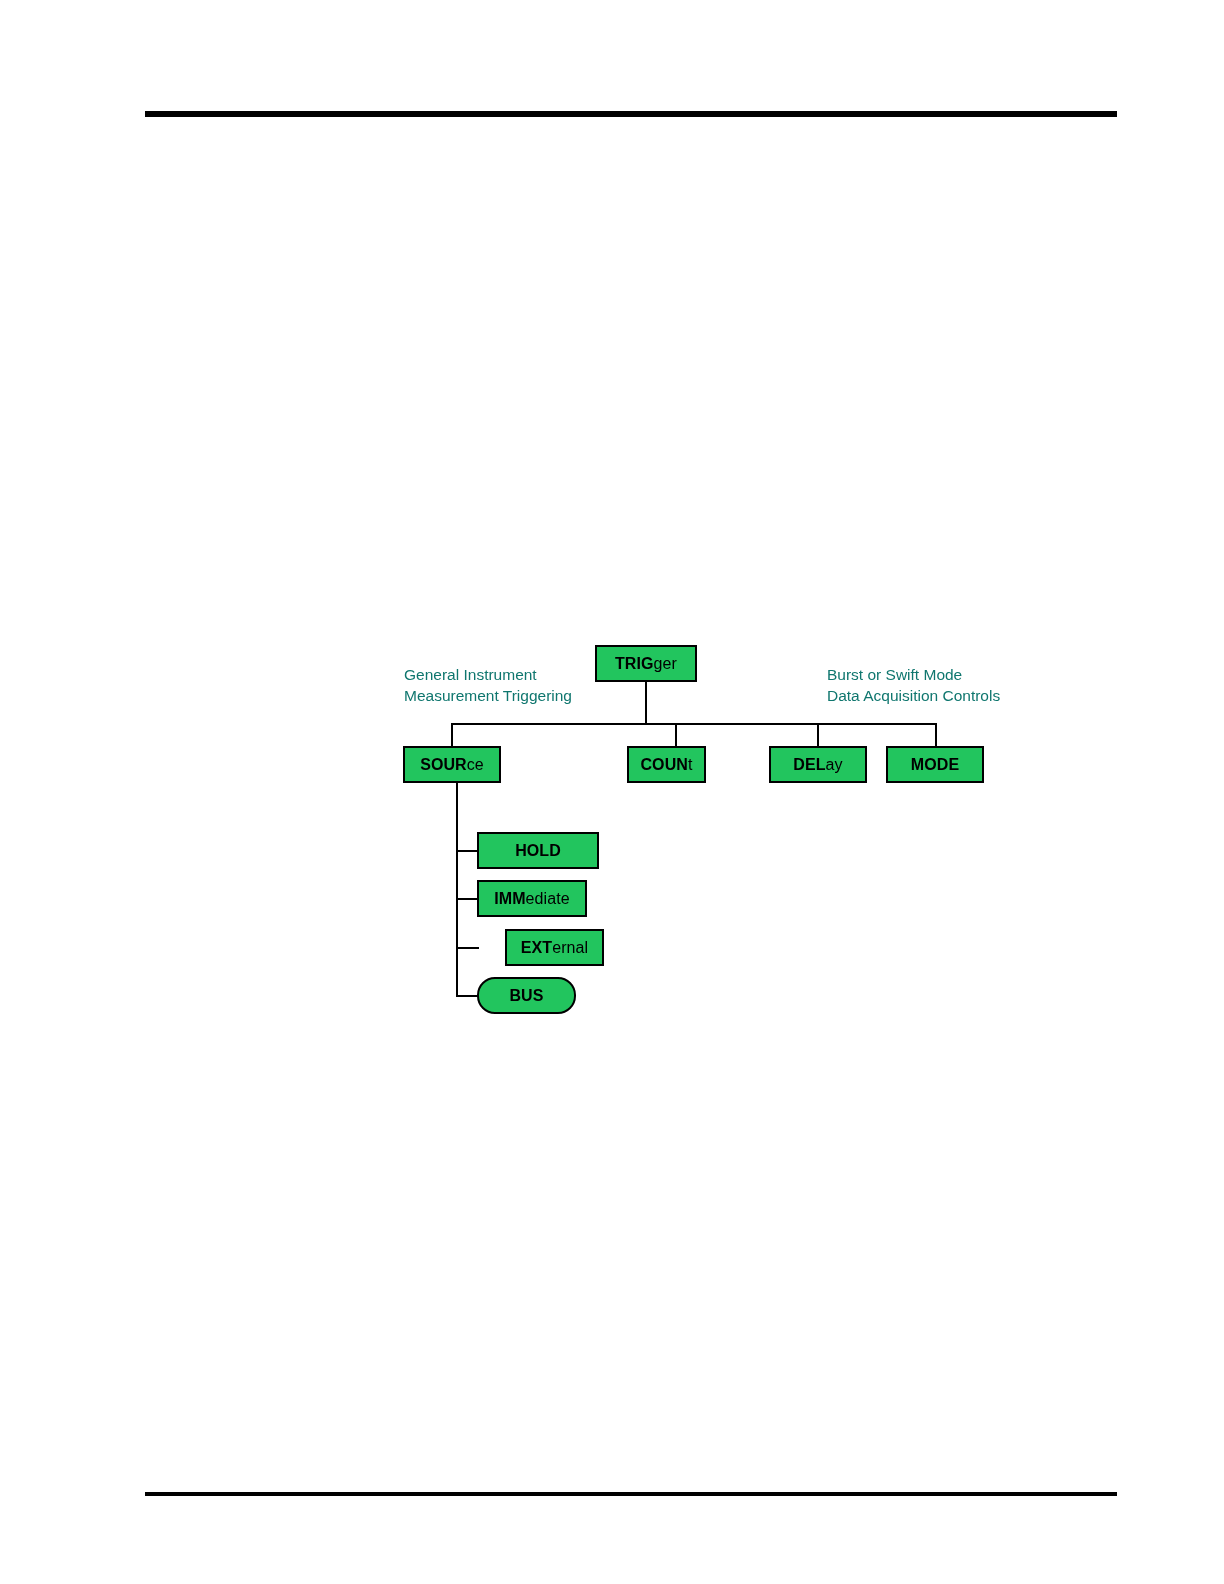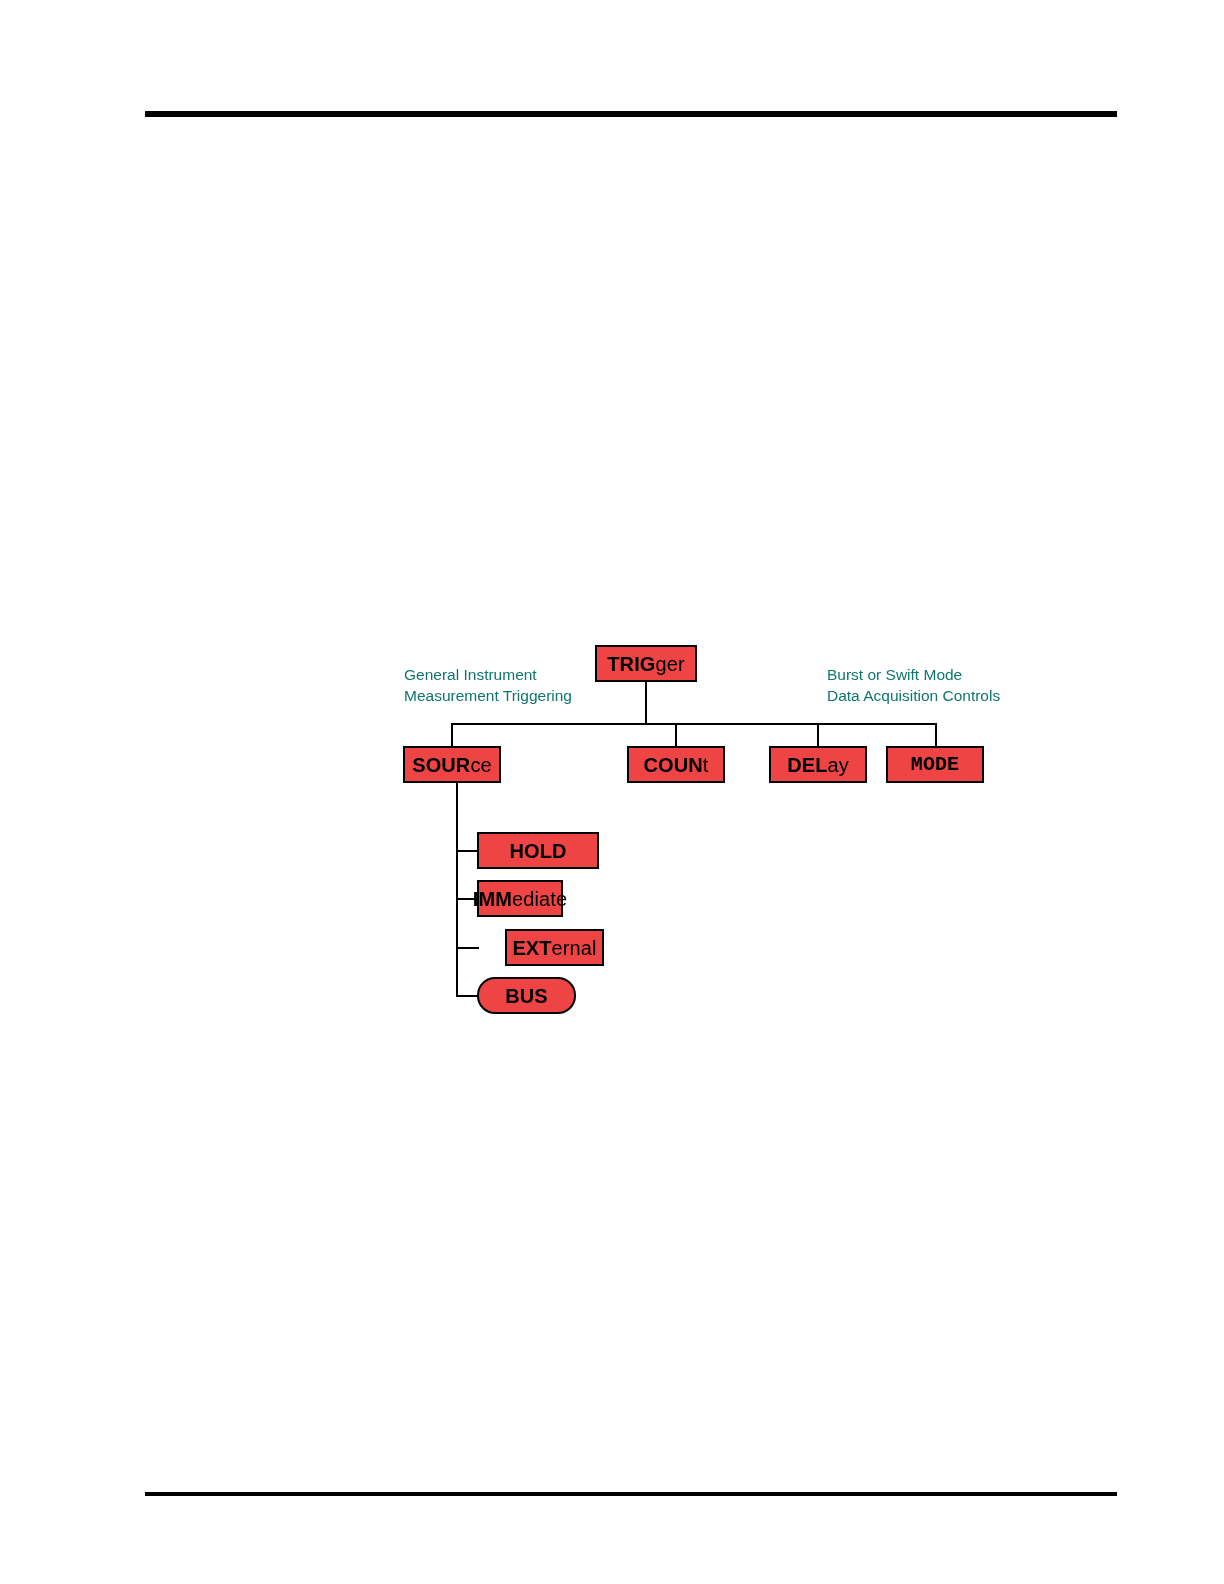--- a/index.html
+++ b/index.html
@@ -49,57 +49,57 @@
     top: 0;
     width: 1224px;
     height: 1584px;
   }
 
   
   .node {
     position: absolute;
     box-sizing: border-box;
     border: 2px solid #000000;
-    background: #ef4444;
+    background: #22c55e;
     display: flex;
     align-items: center;
     justify-content: center;
-    font-size: 20px;
+    font-size: 16px;
     line-height: 1;
     letter-spacing: 0.1px;
     white-space: nowrap;
   }
   .node .short {
     font-weight: bold;
   }
   .node .rest {
     font-weight: normal;
   }
 
   
   .node-trigger {
     left: 595px;  top: 645px;  width: 102px; height: 37px;
   }
   .node-source {
     left: 403px;  top: 746px;  width: 98px;  height: 37px;
   }
   .node-count {
-    left: 627px;  top: 746px;  width: 98px;  height: 37px;
+    left: 627px;  top: 746px;  width: 79px;  height: 37px;
   }
   .node-delay {
     left: 769px;  top: 746px;  width: 98px;  height: 37px;
   }
   .node-mode {
-    left: 886px;  top: 746px;  width: 98px;  height: 37px; font-family: Liberation Mono, monospace;
+    left: 886px;  top: 746px;  width: 98px;  height: 37px;
   }
   .node-hold {
     left: 477px;  top: 832px;  width: 122px;  height: 37px;
   }
   .node-immediate {
-    left: 477px;  top: 880px;  width: 86px;  height: 37px;
+    left: 477px;  top: 880px;  width: 110px;  height: 37px;
   }
   .node-external {
     left: 477px;  top: 929px;  width: 99px;  height: 37px; margin-left: 28px;
   }
   .node-bus {
     left: 477px;  top: 977px;  width: 99px;  height: 37px; border-radius: 18px;
   }
 
   
   .conn {

